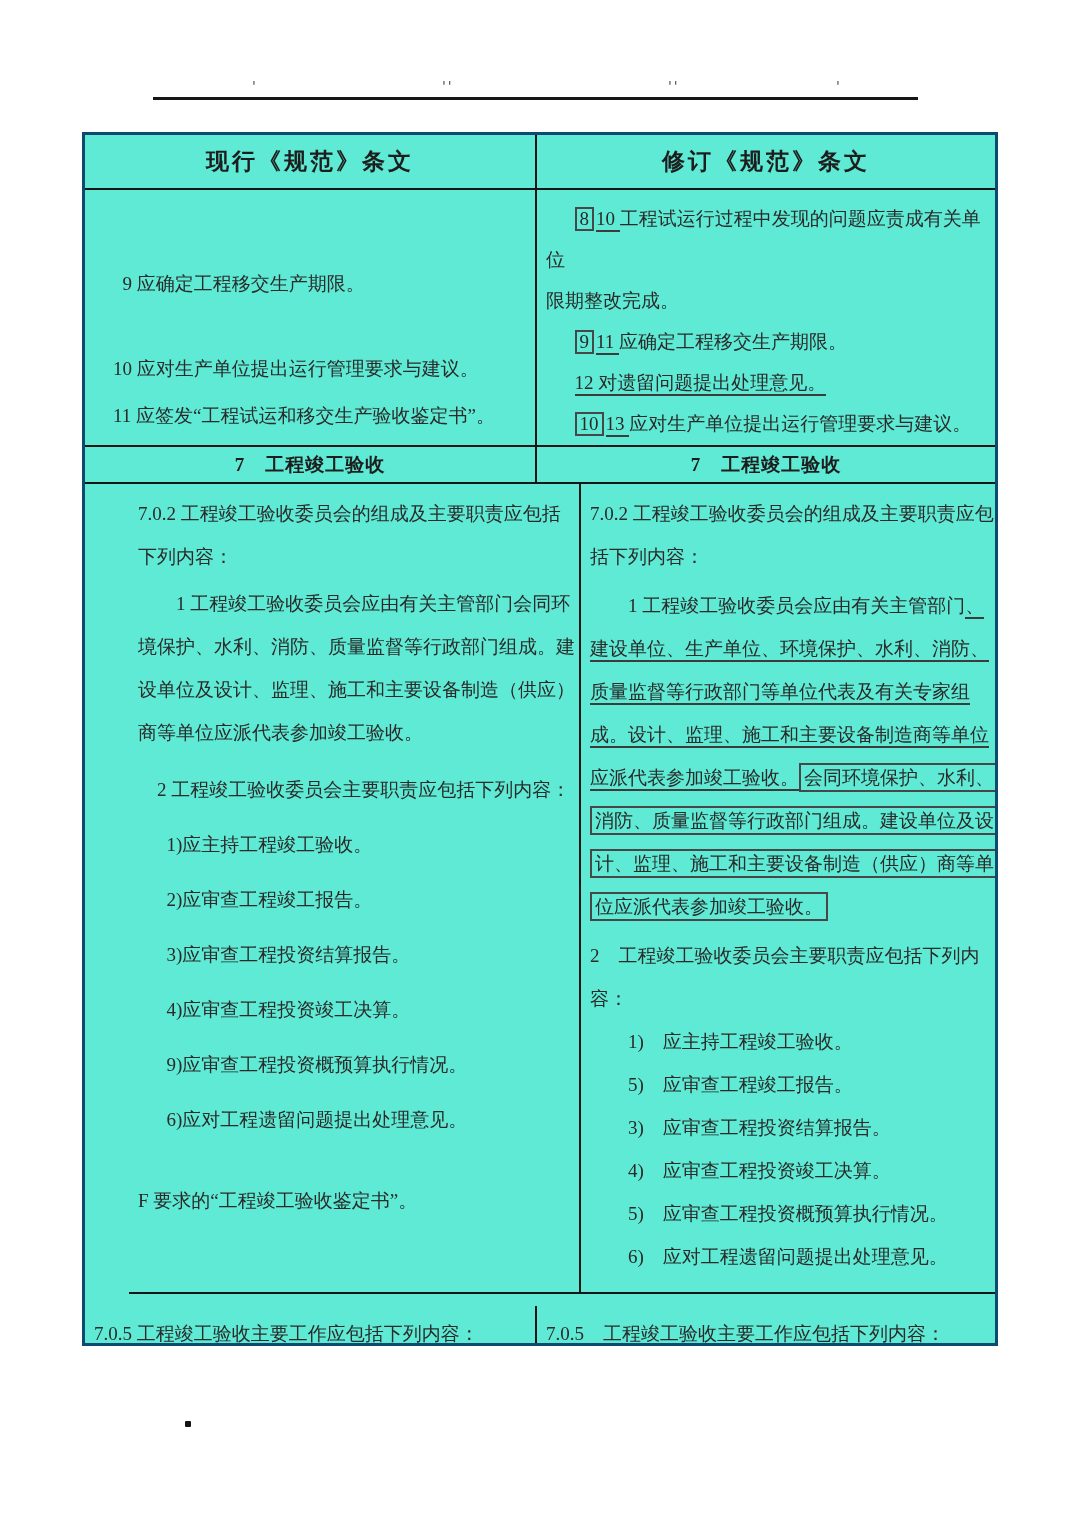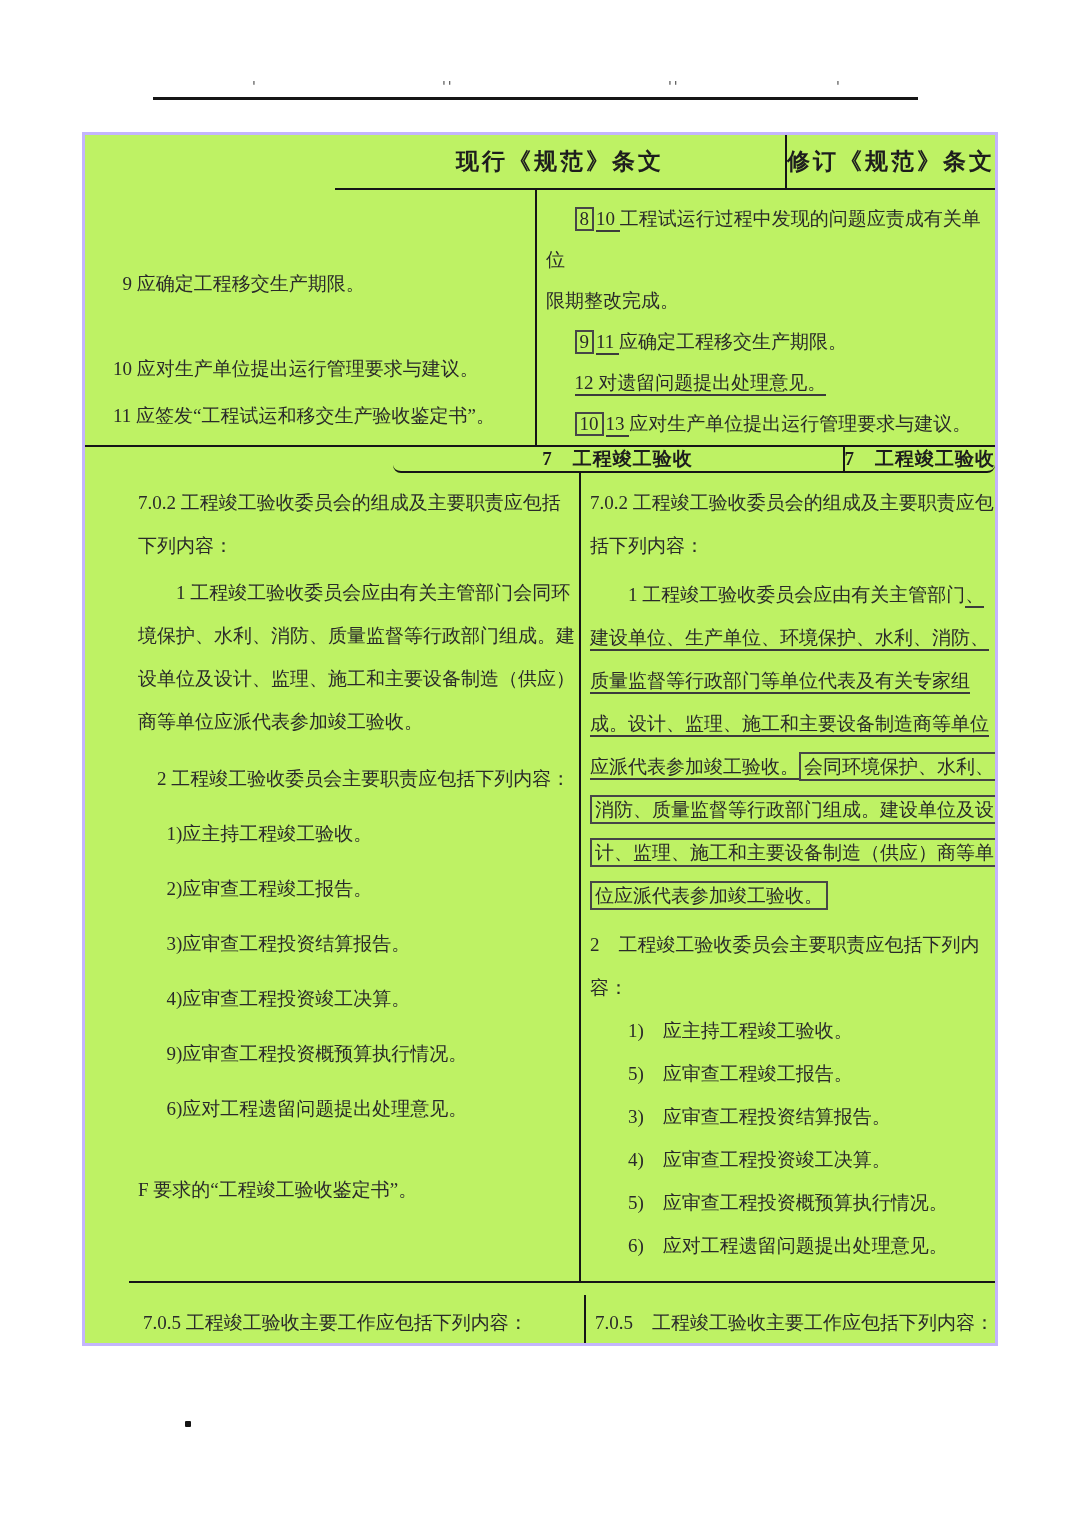--- a/index.html
+++ b/index.html
@@ -11,36 +11,36 @@
   
   .top-rule{position:absolute;left:153px;top:97px;width:765px;height:3px;background:#161616;}
   .top-mark{position:absolute;top:78px;font-size:14px;color:#555;letter-spacing:2px;
     font-family:"DejaVu Sans",sans-serif;}
   .m1{left:252px}.m2{left:442px}.m3{left:668px}.m4{left:836px}
   .ink-dot{position:absolute;left:185px;top:1421px;width:6px;height:6px;background:#141414;border-radius:1px;}
 
   
   .doc-table{
     position:absolute;left:82px;top:132px;width:916px;height:1214px;
-    border:3px solid #c4b5fd;box-sizing:border-box;
-    display:flex;flex-direction:column;background:#bef264;align-items:flex-end;
+    border:3px solid #0c4a6e;box-sizing:border-box;
+    display:flex;flex-direction:column;background:#5eead4;
   }
   .t-row{display:flex;border-bottom:2px solid #161616;box-sizing:border-box;min-height:0;}
   .t-row:last-child{border-bottom:none;flex:1;}
   .cell{box-sizing:border-box;overflow:hidden;}
   .cell.left{width:452px;border-right:2px solid #161616;}
   .cell.right{flex:1;}
 
   .head-row{height:55px;}
   .head-cell{display:flex;align-items:center;justify-content:center;
     font-family:"Liberation Sans","DejaVu Sans",sans-serif;
     font-size:23px;font-weight:700;letter-spacing:3px;color:#1d1d1d;}
 
   .row-trial{height:257px;}
-  .sec-row{height:26px;border-radius:8px;}
+  .sec-row{height:37px;}
   .sec-cell{display:flex;align-items:center;justify-content:center;
     font-size:19px;font-weight:700;letter-spacing:1px;color:#1d1d1d;}
   .row-702{height:810px;margin-left:44px;}
 
   .body-cell{padding:8px 1px 0 9px;font-size:19px;line-height:43px;}
   .row-trial .cell.right{line-height:41px;}
   .row-705 .body-cell{padding-top:12px;line-height:32px;margin-top:12px;}
 
   .para{margin:0;}
   .ind1{text-indent:1em;}

